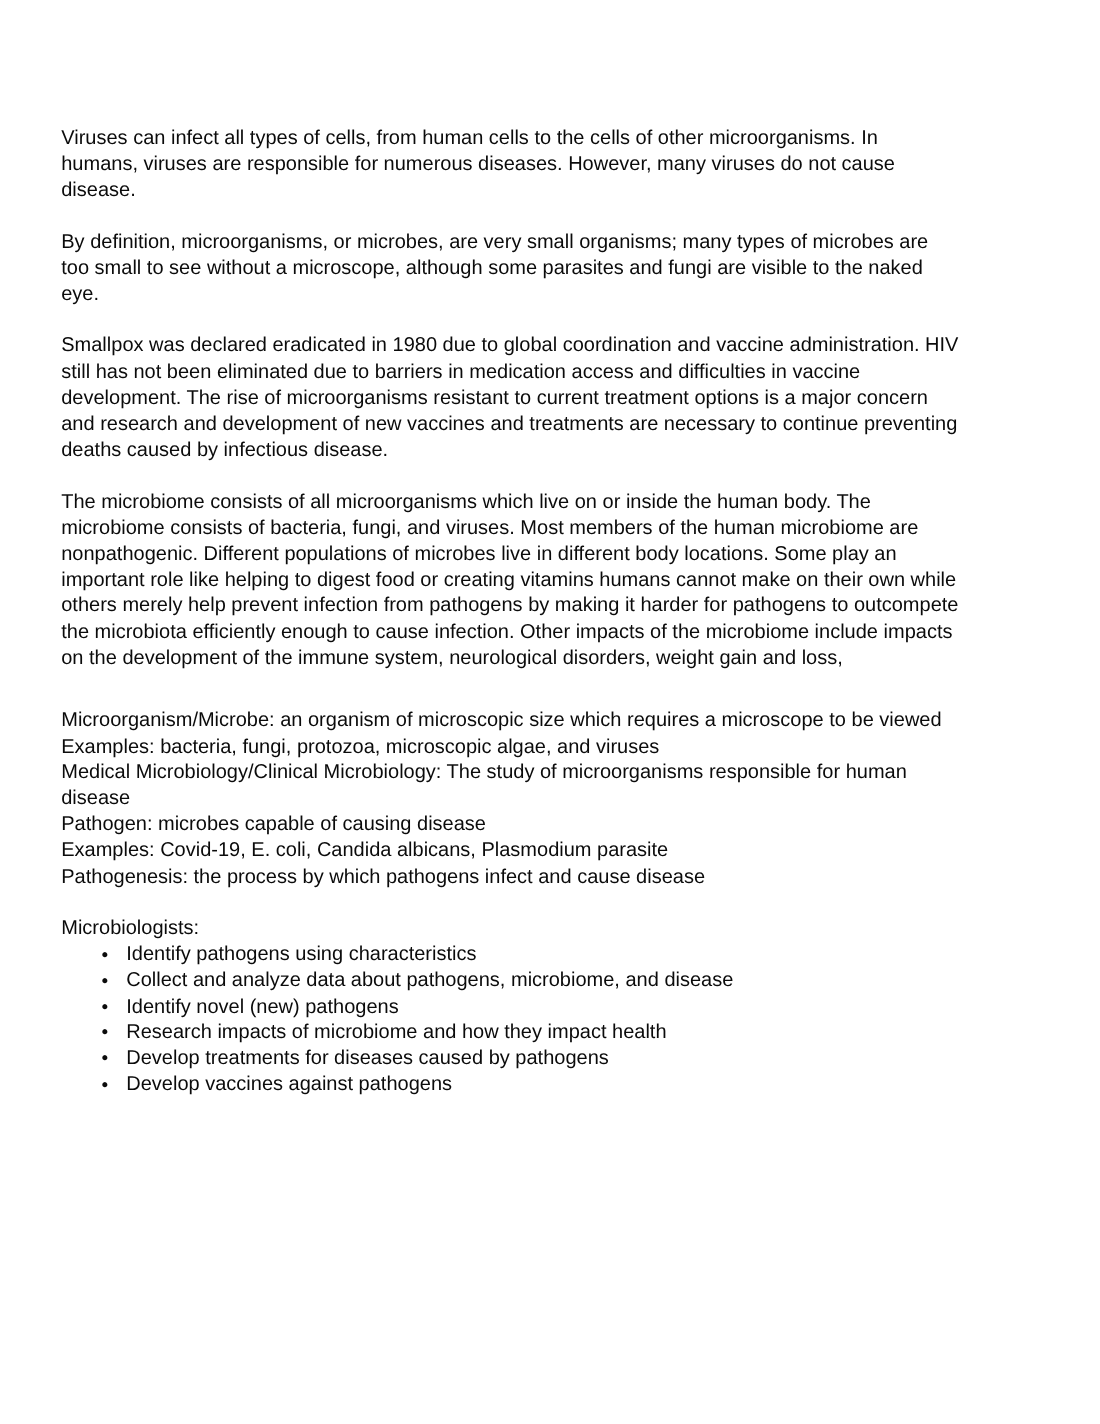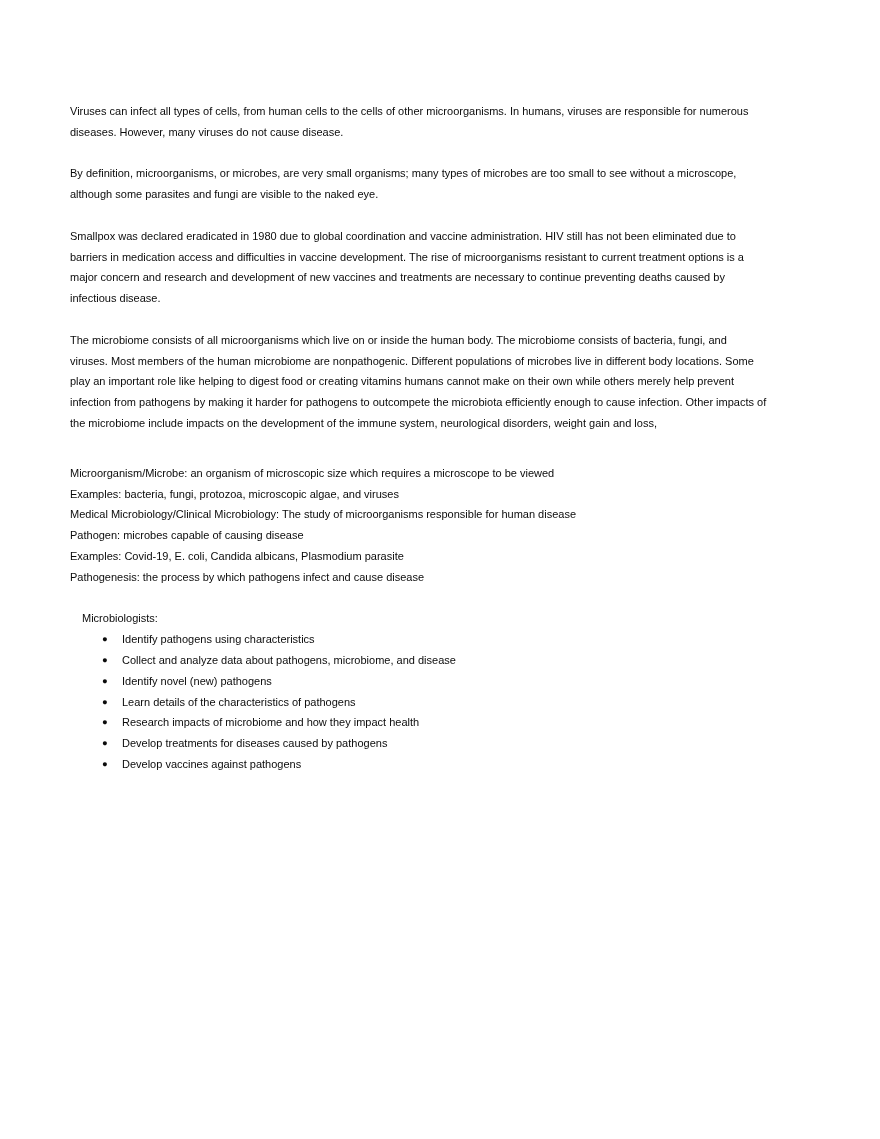--- a/index.html
+++ b/index.html
@@ -5,40 +5,40 @@
   html, body {
     margin: 0;
     padding: 0;
     background: #ffffff;
   }
   .page {
     width: 880px;
     height: 1139px;
     background: #ffffff;
     box-sizing: border-box;
-    padding: 101px 113px 40px 70px;
+    padding: 101px 113px 40px 49px;
     font-family: "Liberation Sans", "DejaVu Sans", sans-serif;
-    font-size: 11px;
+    font-size: 16px;
     line-height: 20.8px;
     color: #0b0b0b;
     overflow: hidden;
   }
   .para {
     margin: 0 0 20.8px 0;
     white-space: normal;
   }
   .def-block {
     margin-top: 29px; 
     margin-bottom: 20.8px;
   }
   .def-line {
     margin: 0;
   }
   .list-heading {
-    margin: 12px;
+    margin: 0;
   }
   ul.bullet-list {
     list-style: none;
     margin: 0;
     padding: 0 0 0 32px;
   }
   ul.bullet-list li {
     position: relative;
     padding-left: 20px;
     margin: 0;
@@ -74,19 +74,18 @@
     <div class="def-line">Examples: Covid-19, E. coli, Candida albicans, Plasmodium parasite</div>
     <div class="def-line">Pathogenesis: the process by which pathogens infect and cause disease</div>
   </div>
 
   <p class="para list-heading" style="margin-bottom:0;">Microbiologists:</p>
 
   <ul class="bullet-list">
     <li>Identify pathogens using characteristics</li>
     <li>Collect and analyze data about pathogens, microbiome, and disease</li>
     <li>Identify novel (new) pathogens</li>
-    <li>Learn details of the characteristics of pathogens</li>
     <li>Research impacts of microbiome and how they impact health</li>
     <li>Develop treatments for diseases caused by pathogens</li>
     <li>Develop vaccines against pathogens</li>
   </ul>
 
 </div>
 
 </body></html>

